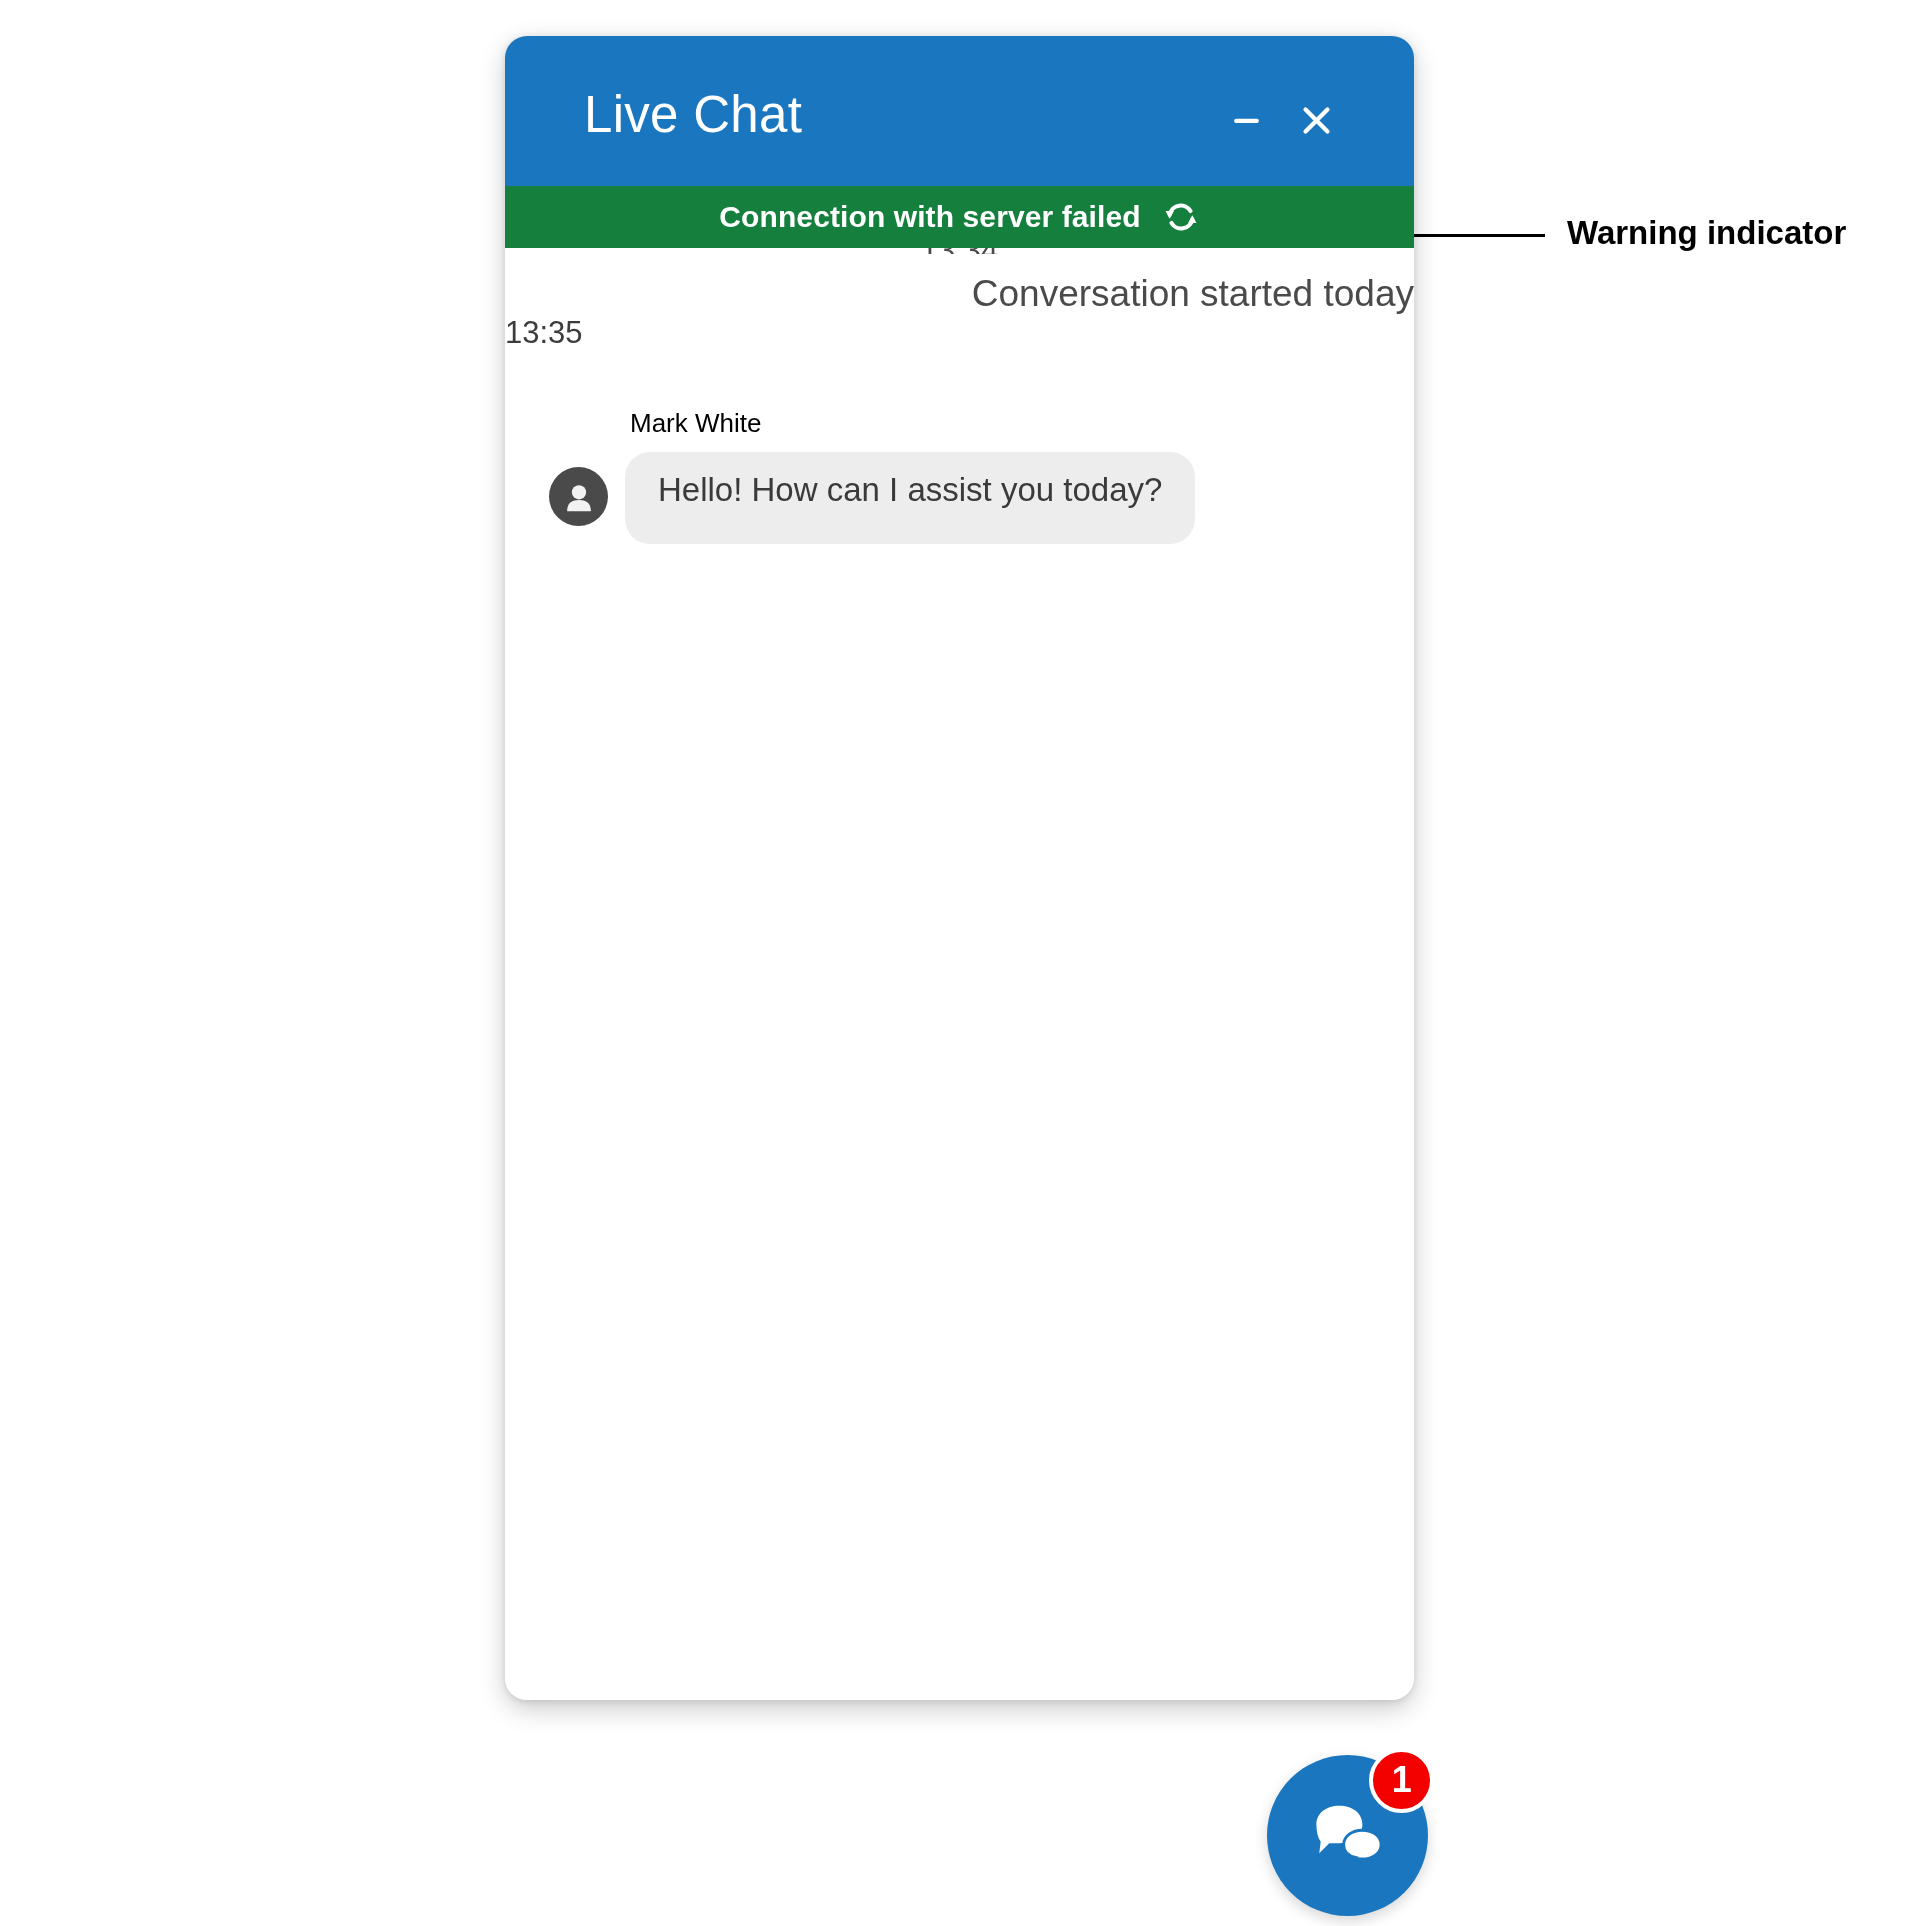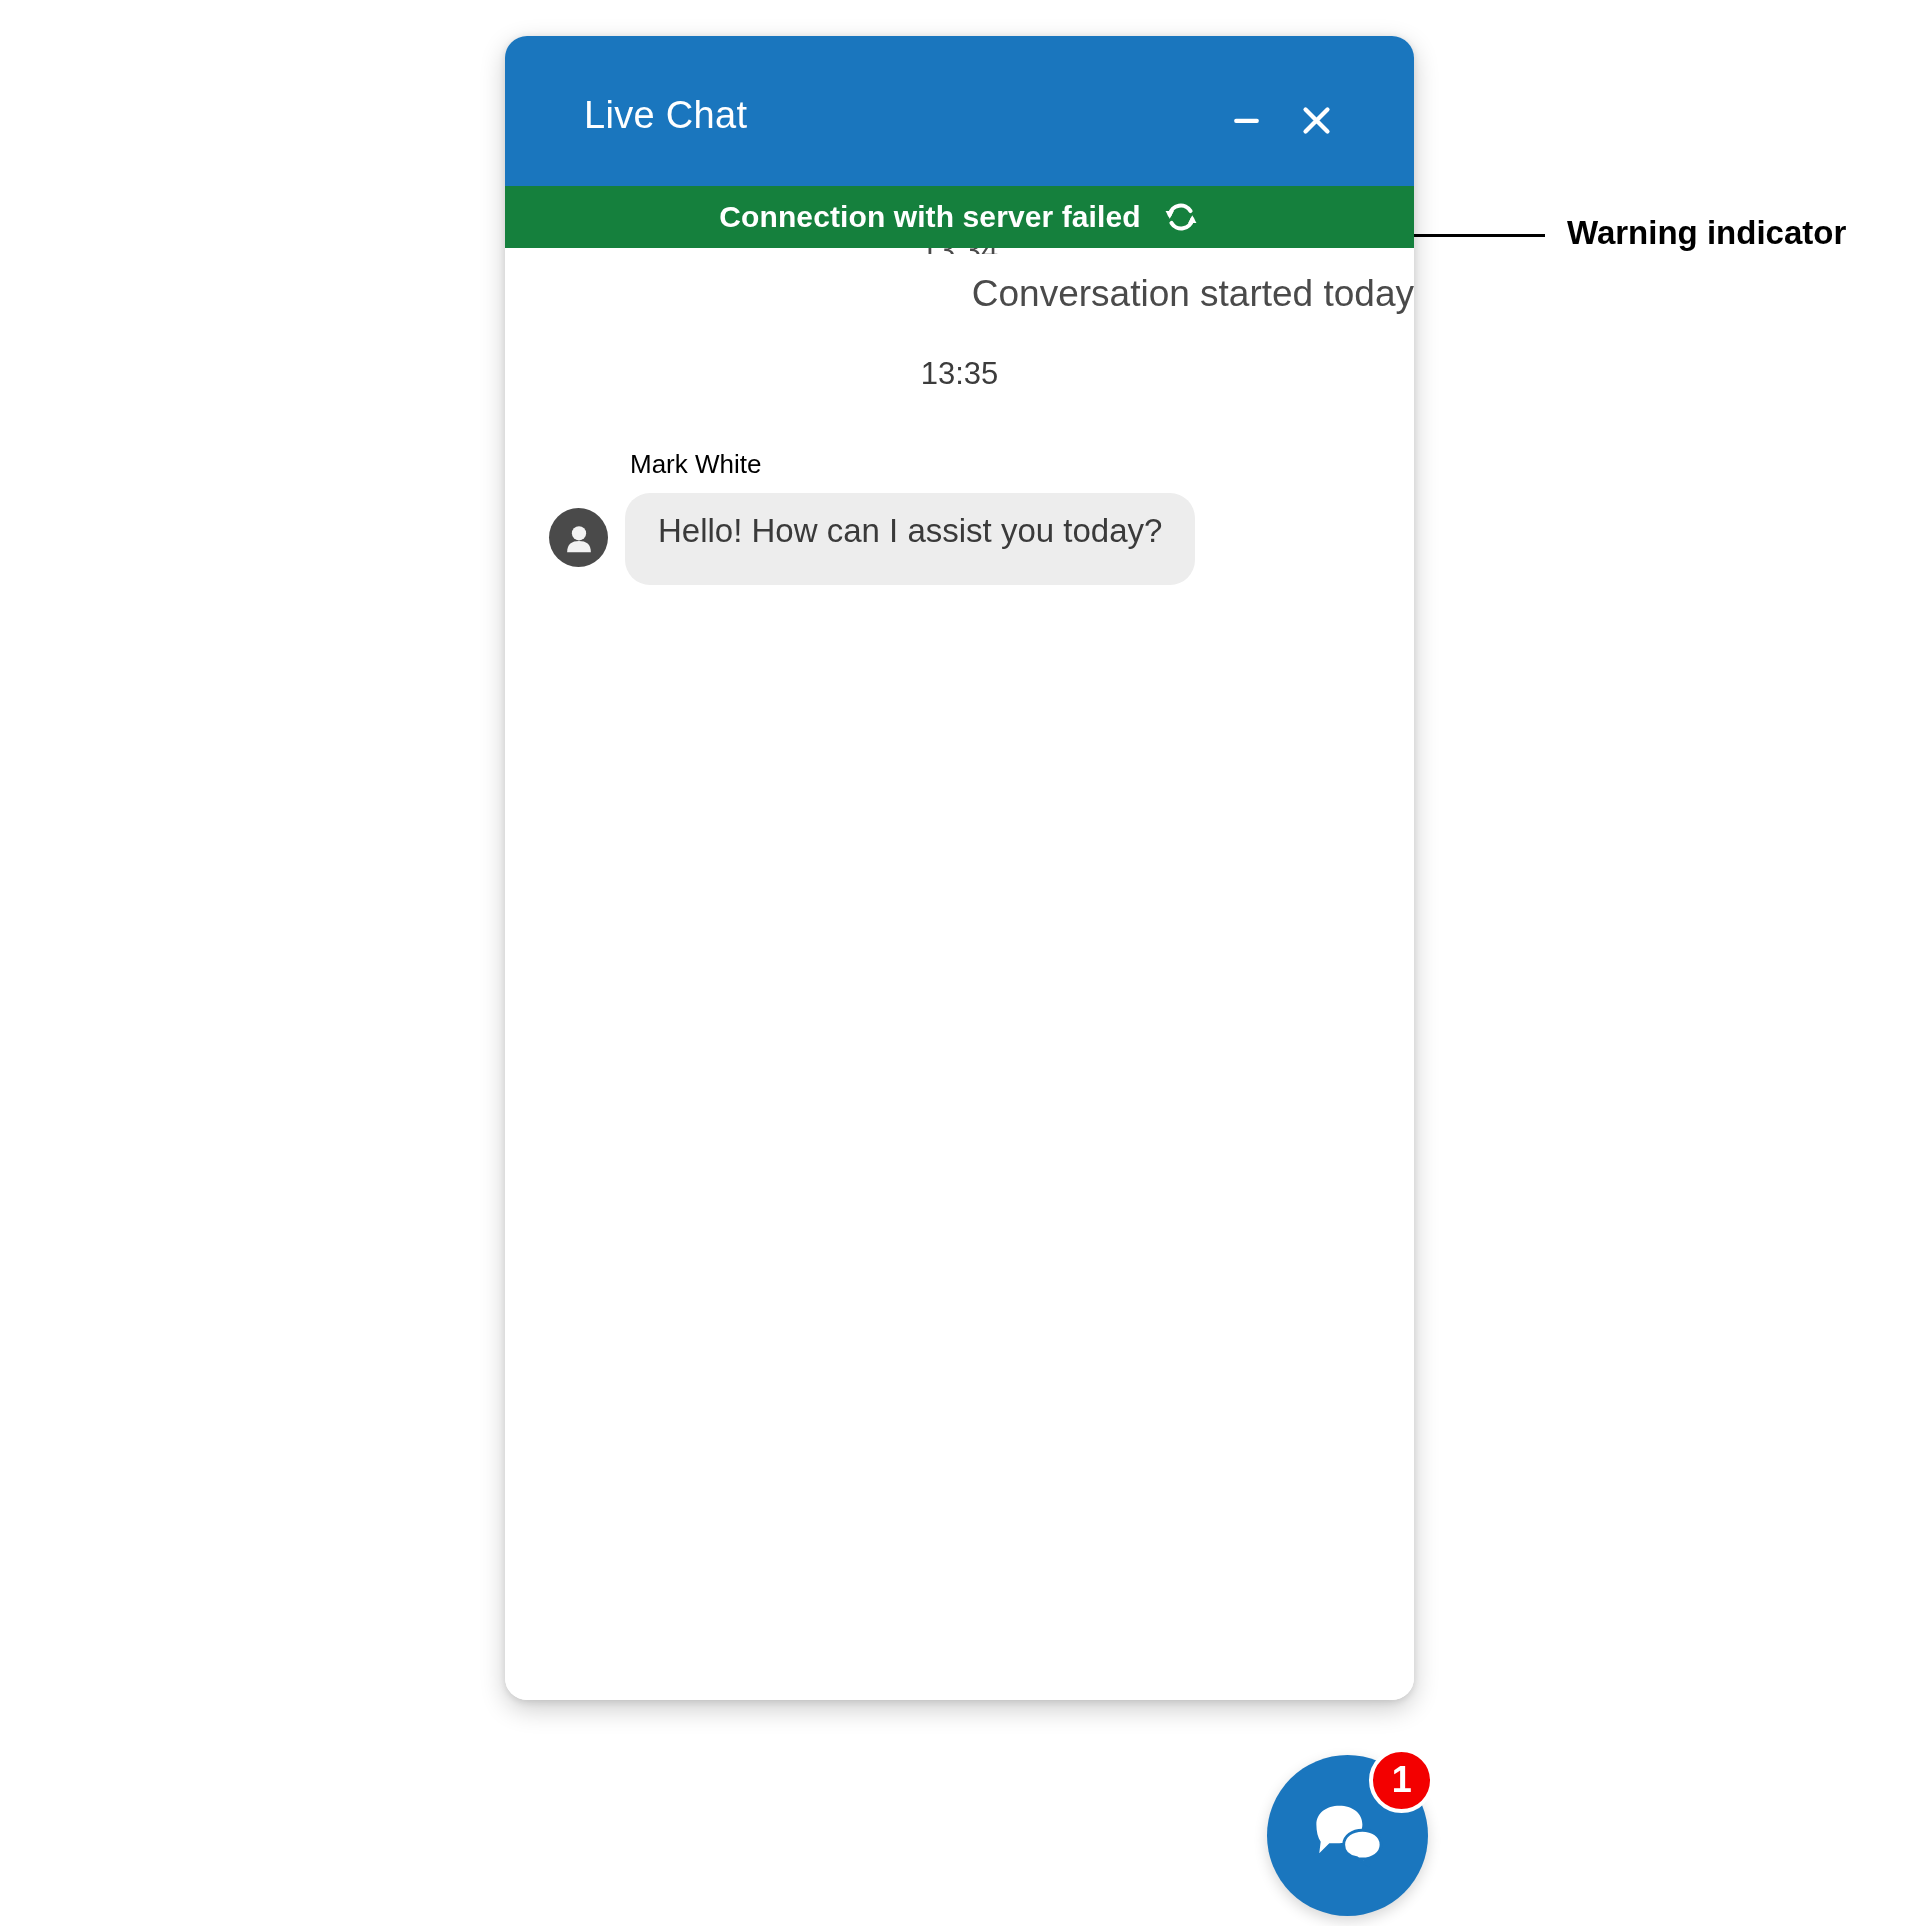--- a/index.html
+++ b/index.html
@@ -36,21 +36,21 @@
     background: #1A76BE;
     flex: 0 0 150px;
     display: flex;
     align-items: center;
     padding: 0 37px 0 79px;
     box-sizing: border-box;
     position: relative;
   }
   #window-title {
     color: #ffffff;
-    font-size: 38px;
+    font-size: 51px;
     font-weight: 400;
     letter-spacing: 0.3px;
     line-height: 1;
     margin-top: 7px;
   }
   .titlebar-controls {
     margin-left: auto;
     display: flex;
     align-items: center;
     gap: 27px;
@@ -104,24 +104,22 @@
     overflow: hidden;
     line-height: 36px;
   }
   .day-divider {
     text-align: right;
     color: #4a4a4a;
     font-size: 37px;
     margin-top: 18.5px;
   }
   .time-stamp {
-    text-align: center;
     color: #3c3c3c;
     font-size: 31px;
-    margin-top: 41px;
   }
   .msg-row {
     margin-top: 57px;
     padding-left: 44px;
     padding-right: 74px;
   }
   .msg-sender {
     color: #000000;
     font-size: 26px;
     margin-left: 81px;

